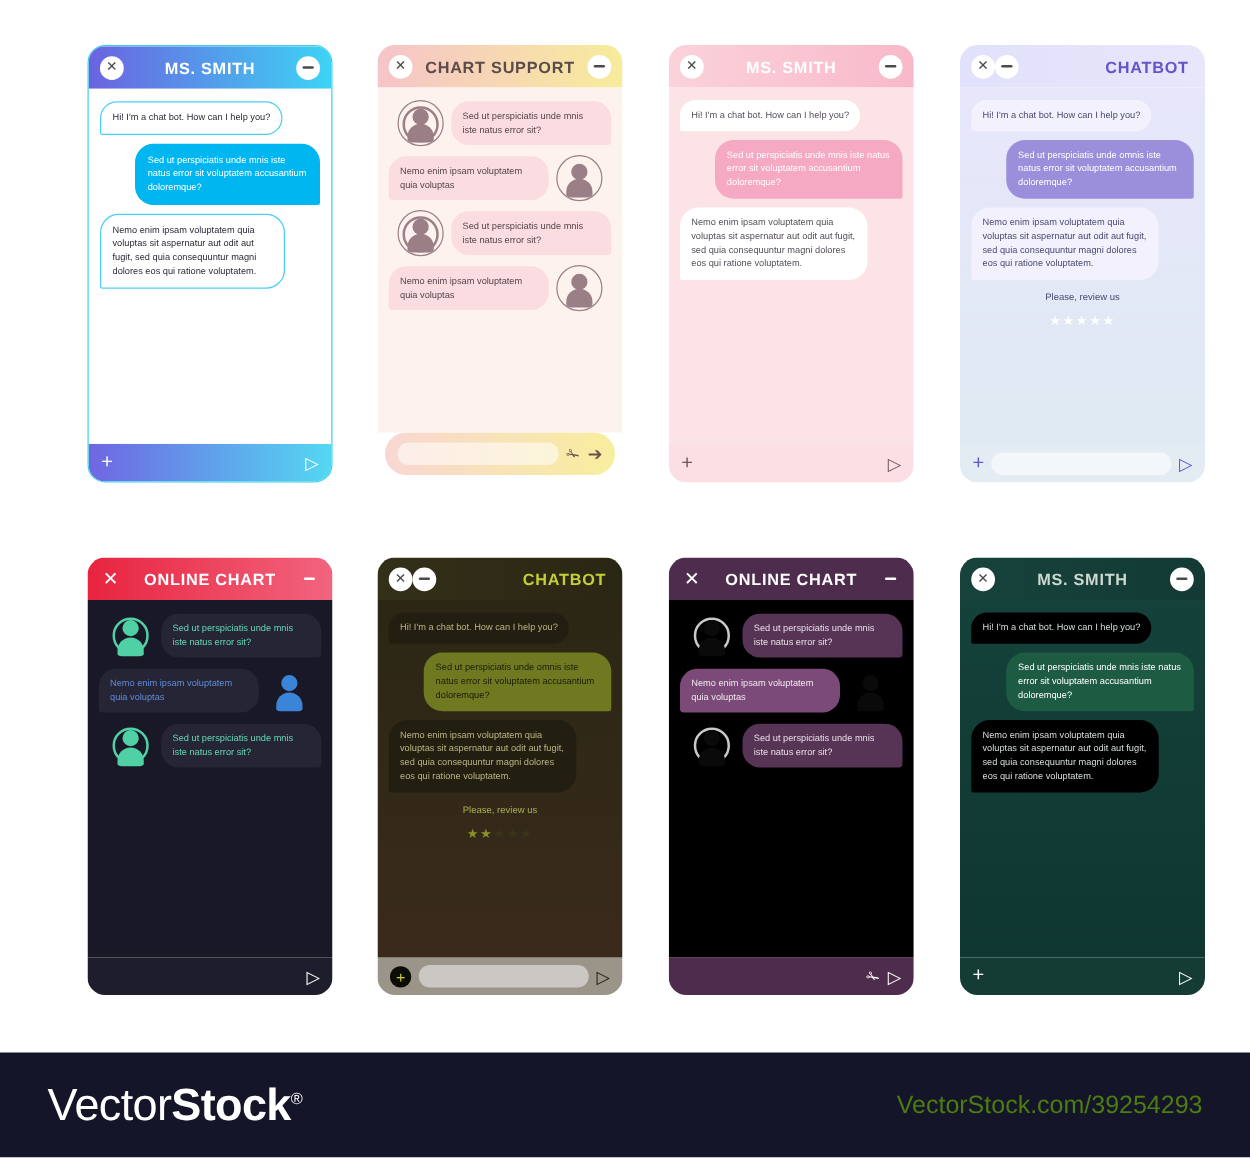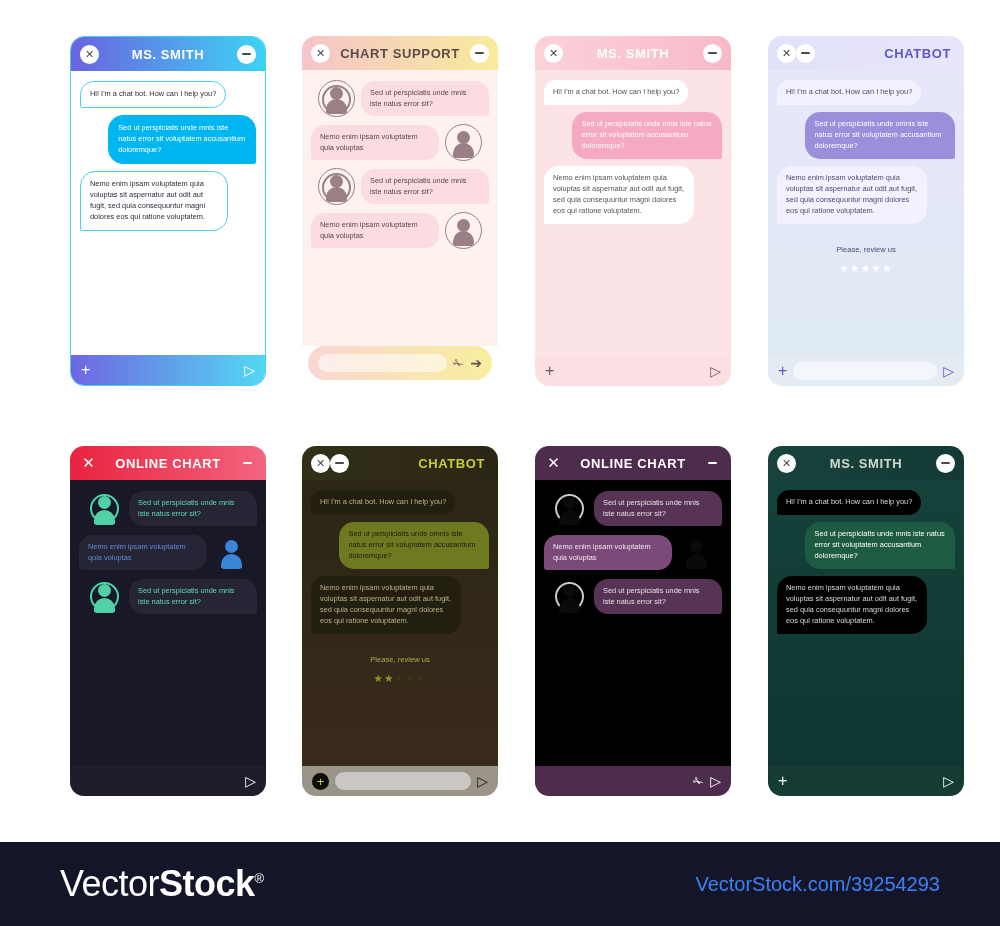--- a/index.html
+++ b/index.html
@@ -72,21 +72,21 @@
     display: flex; align-items: center;
     padding: 0 10px;
     gap: 6px;
   }
   .ftr .spacer { flex: 1; }
   .plus {
     font-size: 16px; line-height: 1; font-weight: 300;
   }
   .send { font-size: 14px; line-height: 1; }
 
-  .review-label { text-align: center; font-size: 7.6px; margin-top: 14px; }
+  .review-label { text-align: center; font-size: 7.6px; margin-top: 2px; }
   .stars { text-align: center; font-size: 10.5px; letter-spacing: 1.2px; margin-top: 1px; }
 
   .avatar {
     width: 37px; height: 37px; border-radius: 50%;
     flex: 0 0 37px;
     display: flex; align-items: flex-end; justify-content: center;
     position: relative; overflow: hidden;
   }
   .av-head { position: absolute; top: 6px; width: 13px; height: 13px; border-radius: 50%; }
   .av-body { position: absolute; bottom: 2px; width: 21px; height: 15px; border-radius: 11px 11px 0 0; }
@@ -94,26 +94,26 @@
 
   .row { display: flex; align-items: center; gap: 6px; }
   .row.rev { flex-direction: row-reverse; }
 
   
   .watermark {
     position: absolute; left: 0; bottom: 0;
     width: 1000px; height: 84px;
     background: #151529;
     display: flex; align-items: center; justify-content: space-between;
-    padding: 0 60px;
+    padding: 0 38px;
   }
   .wm-logo { color: #fff; font-size: 36px; letter-spacing: -.5px; font-family: "Liberation Sans", sans-serif; }
   .wm-logo .b { font-weight: bold; }
   .wm-logo sup { font-size: 13px; vertical-align: super; }
-  .wm-url { color: #3b82f6; font-size: 20px; }
+  .wm-url { color: #4d7c0f; font-size: 20px; }
 
   
   .pill { flex: 1; height: 18px; border-radius: 9px; }
 </style>
 </head>
 <body>
 
 <div class="board">
     <div class="card" style="left: 70px; top: 36px; border: 1.5px solid rgb(63, 208, 240);">
       <div class="hdr" style="background: linear-gradient(90deg, rgb(107, 99, 224), rgb(61, 211, 245));">

